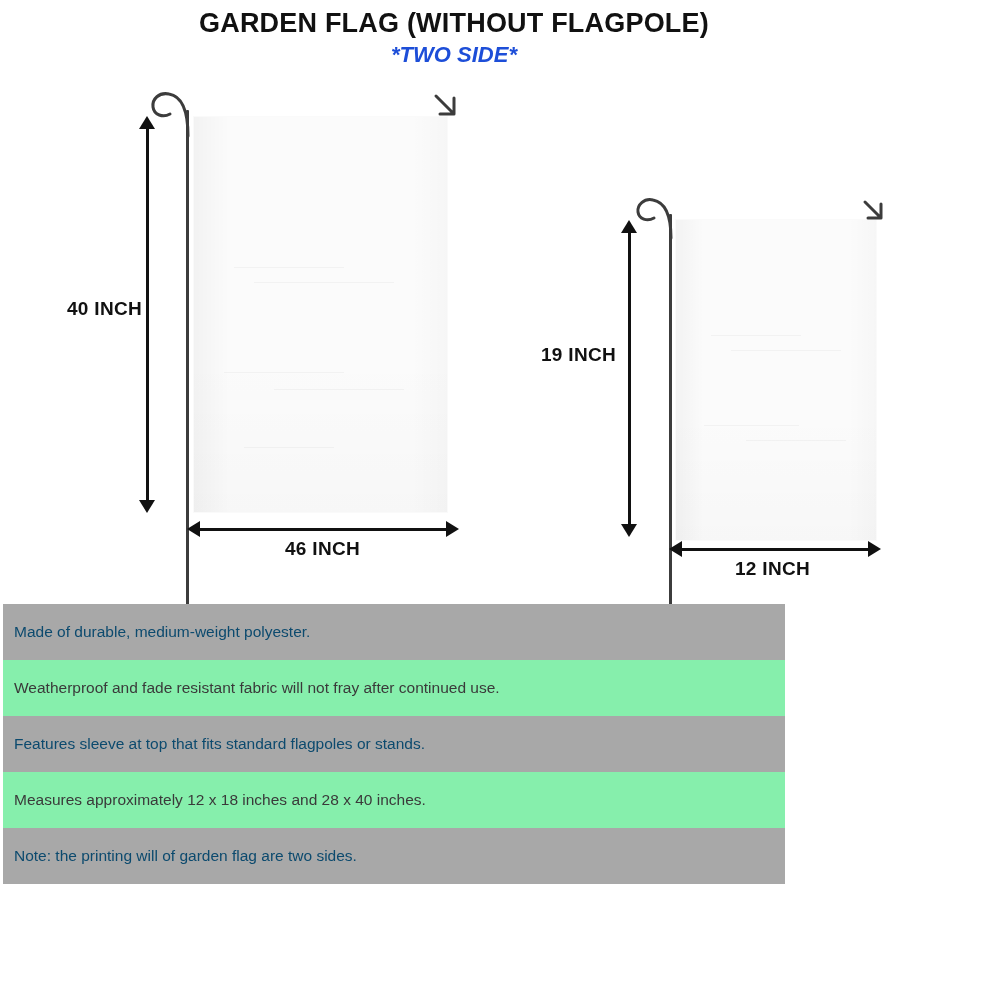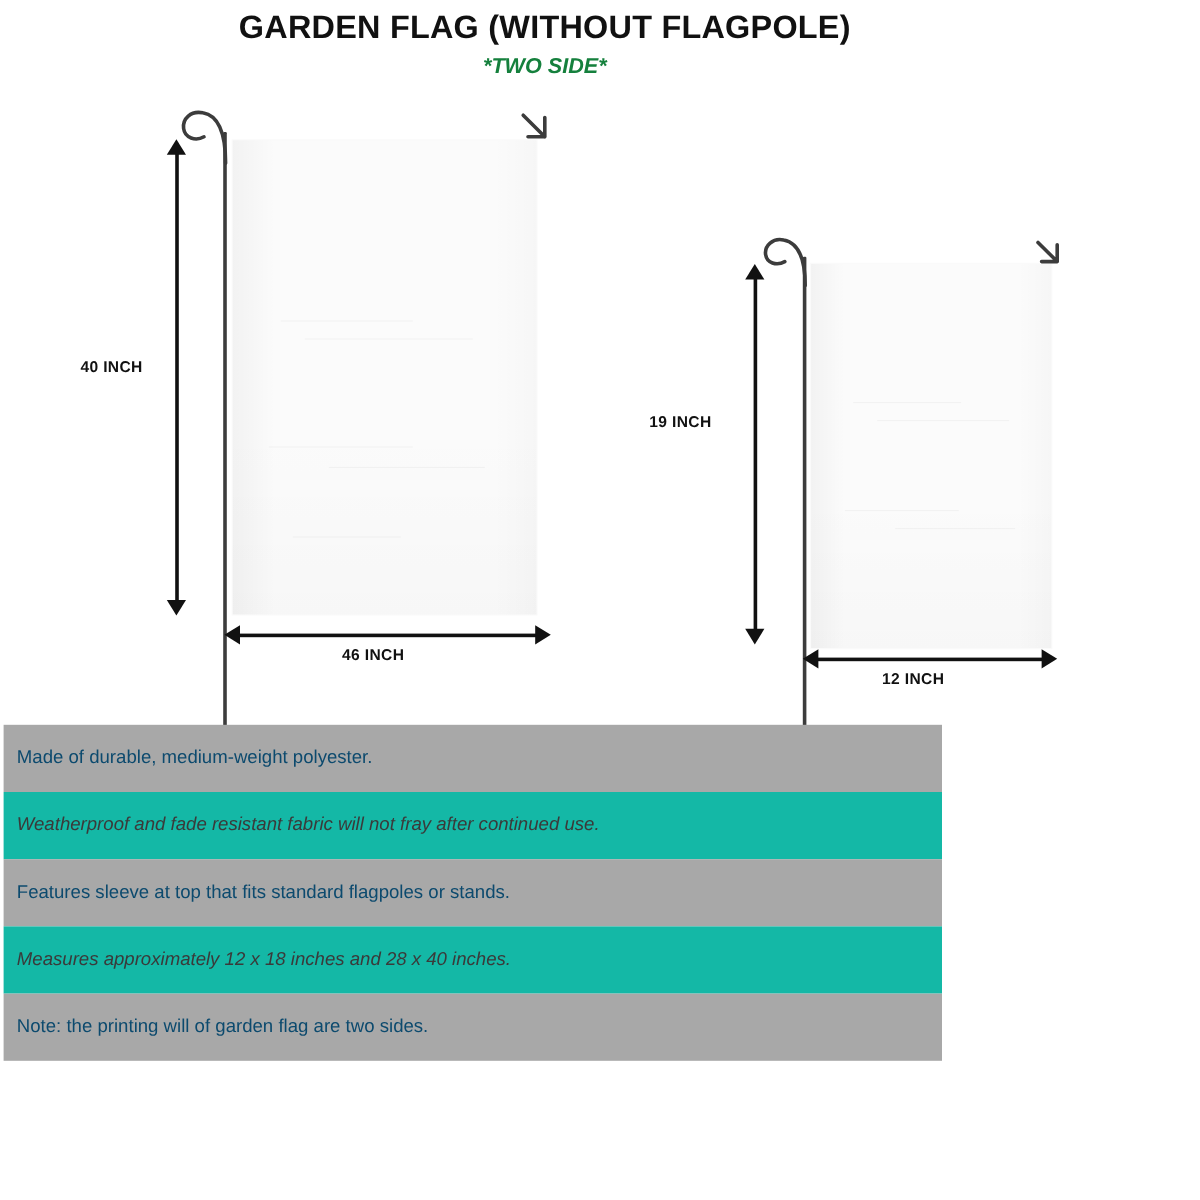--- a/index.html
+++ b/index.html
@@ -24,24 +24,24 @@
     text-align: center;
   }
   .title-main {
     font-size: 27px;
     font-weight: bold;
     letter-spacing: 0.2px;
     color: #111111;
     line-height: 34px;
   }
   .title-sub {
-    font-size: 18px;
+    font-size: 22px;
     font-weight: bold;
     font-style: italic;
-    color: #15803d;
+    color: #1d4ed8;
     line-height: 28px;
     margin-top: 1px;
   }
 
   
   .flag-group {
     position: absolute;
   }
 
   
@@ -109,21 +109,21 @@
     border-bottom: 8px solid transparent;
     border-right: 13px solid #111111;
   }
   .arrow-right {
     border-top: 8px solid transparent;
     border-bottom: 8px solid transparent;
     border-left: 13px solid #111111;
   }
   .dim-label {
     position: absolute;
-    font-size: 13px;
+    font-size: 19px;
     font-weight: bold;
     color: #111111;
     white-space: nowrap;
     letter-spacing: 0.3px;
   }
 
   
   .features {
     position: absolute;
     left: 3px;
@@ -137,22 +137,21 @@
     padding-left: 11px;
     box-sizing: border-box;
     font-size: 15.5px;
     color: #3a3a3a;
   }
   .feature-row.shaded {
     background: #a8a8a8;
     color: #0c4a6e;
   }
   .feature-row.plain {
-    background: #14b8a6;
-    font-style: italic;
+    background: #86efac;
   }
 </style>
 </head>
 <body>
 
 <div class="title-block">
   <div class="title-main">GARDEN FLAG (WITHOUT FLAGPOLE)</div>
   <div class="title-sub">*TWO SIDE*</div>
 </div>
 

